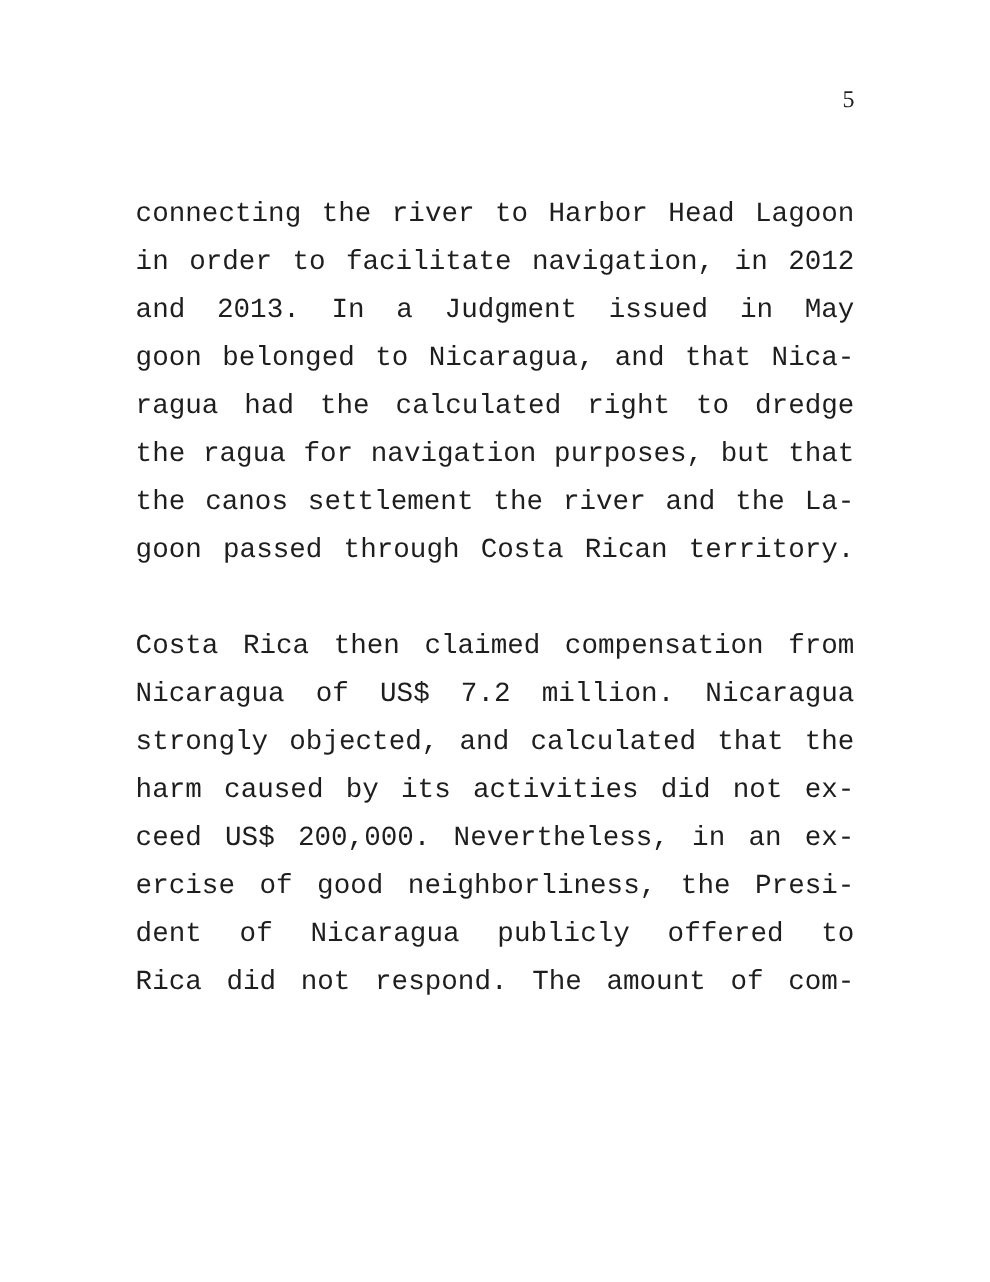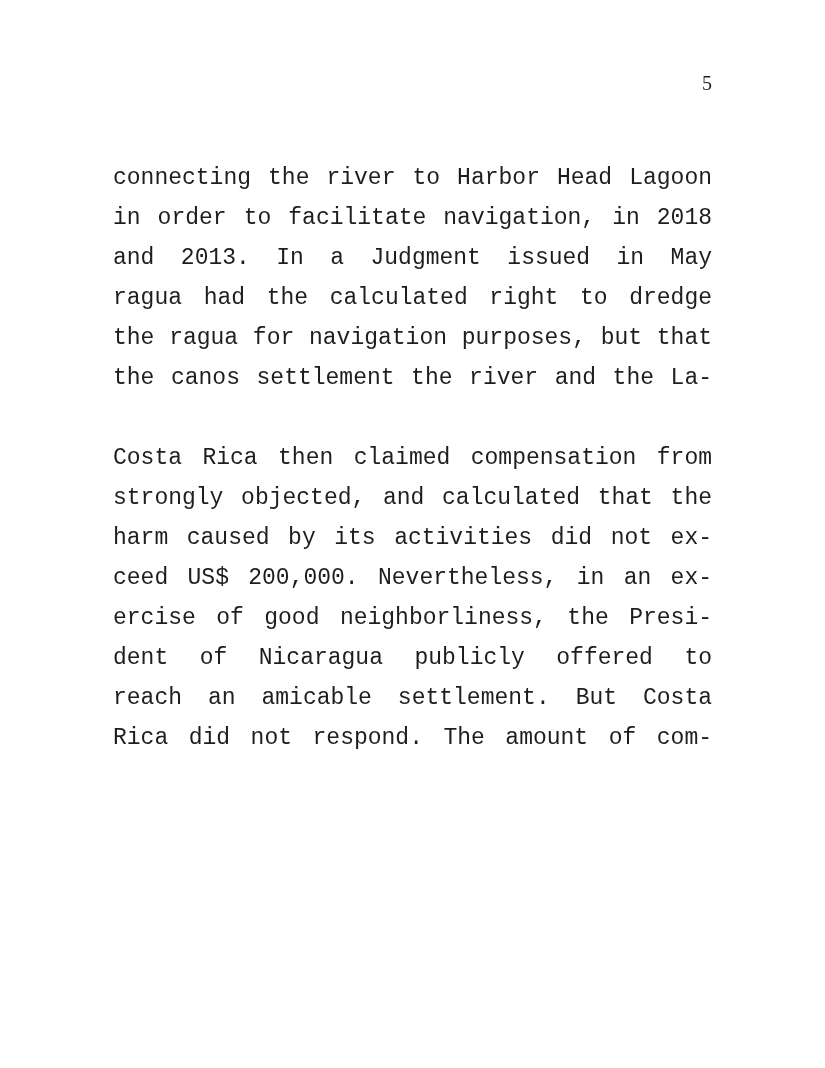--- a/index.html
+++ b/index.html
@@ -54,30 +54,32 @@
   }
 </style>
 </head>
 <body style="background: rgb(255, 255, 255);">
 
 <div class="page">
   <div class="page-number" style="color: rgb(30, 30, 30);">5</div>
   <div class="content" style="color: rgb(30, 30, 30);">
       <div class="paragraph">
         <div class="line">connecting the river to Harbor Head Lagoon</div>
-        <div class="line">in order to facilitate navigation, in 2018</div>
+        <div class="line">in order to facilitate navigation, in 2012</div>
         <div class="line">and 2013. In a Judgment issued in May</div>
+        <div class="line">goon belonged to Nicaragua, and that Nica-</div>
         <div class="line">ragua had the calculated right to dredge</div>
         <div class="line">the ragua for navigation purposes, but that</div>
         <div class="line">the canos settlement the river and the La-</div>
+        <div class="line">goon passed through Costa Rican territory.</div>
       </div>
       <div class="paragraph">
         <div class="line">Costa Rica then claimed compensation from</div>
+        <div class="line">Nicaragua of US$ 7.2 million. Nicaragua</div>
         <div class="line">strongly objected, and calculated that the</div>
         <div class="line">harm caused by its activities did not ex-</div>
         <div class="line">ceed US$ 200,000. Nevertheless, in an ex-</div>
         <div class="line">ercise of good neighborliness, the Presi-</div>
         <div class="line">dent of Nicaragua publicly offered to</div>
-        <div class="line">reach an amicable settlement. But Costa</div>
         <div class="line">Rica did not respond. The amount of com-</div>
       </div>
     </div>
 </div>
 
 </body></html>

